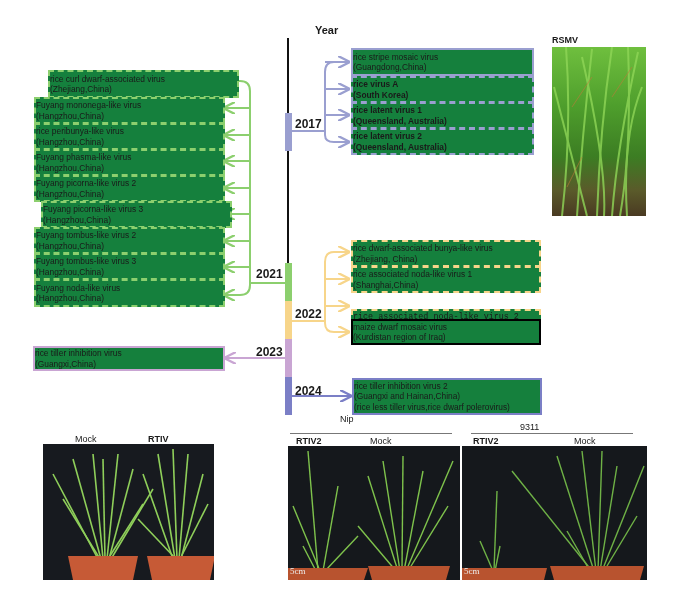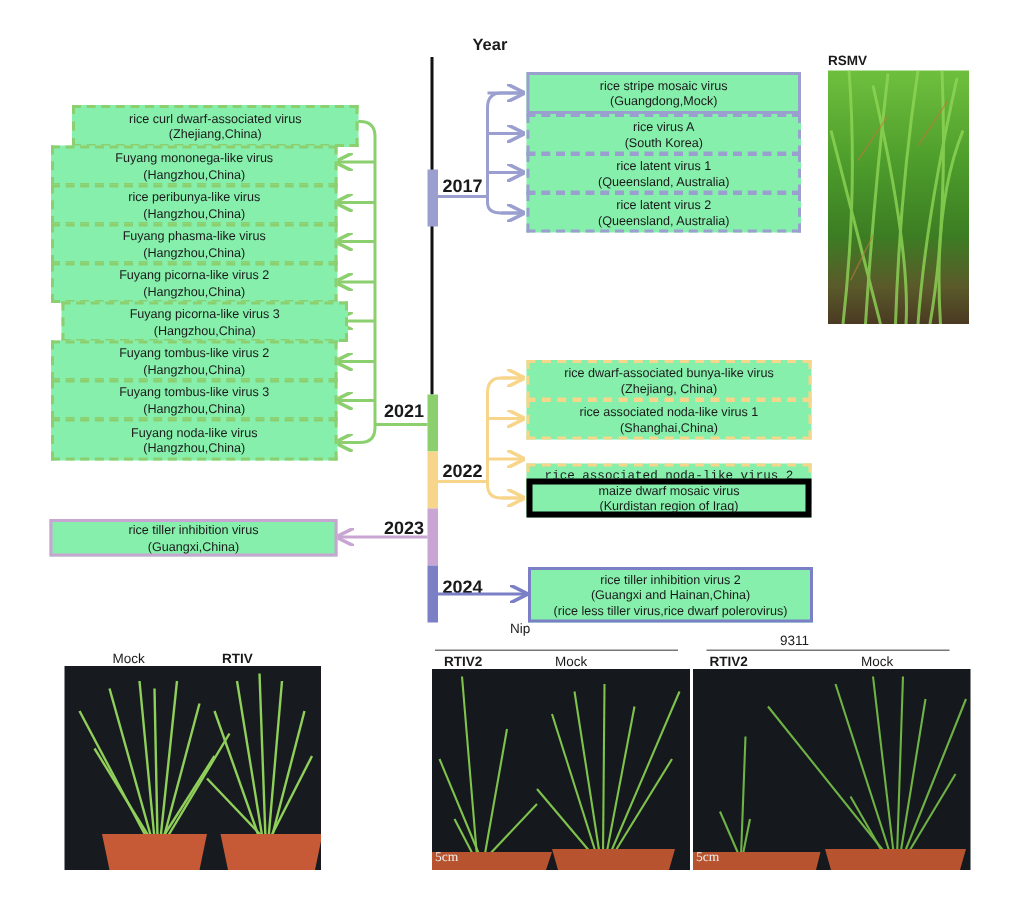--- a/index.html
+++ b/index.html
@@ -1,27 +1,27 @@
 <!DOCTYPE html>
 <html><head>
 <meta charset="utf-8">
 <style>
   html, body { margin:0; padding:0; background:#ffffff; }
   body { width:681px; height:605px; position:relative; overflow:hidden;
          font-family:"Liberation Sans", sans-serif; color:#1a1a1a; }
   .abs { position:absolute; }
-  .box { position:absolute; box-sizing:border-box; background:#86efac;
-         font-size:8.4px; line-height:10.5px; text-align:center;
+  .box { position:absolute; box-sizing:border-box; background:#15803d;
+         font-size:8.4px; line-height:10.5px; text-align:left;
          display:flex; flex-direction:column; justify-content:center; }
   .box span { display:block; white-space:nowrap; }
   .green-dash { border:2px dashed #8ccf6e; }
-  .purple-dash { border:2px dashed #9a9fd0; }
+  .purple-dash { border:2px dashed #9a9fd0;font-weight:bold; }
   .purple-solid { border:2px solid #9a9fd0; }
   .yellow-dash { border:2px dashed #f7d58a; }
-  .yellow-solid { border:4px solid #000000; }
+  .yellow-solid { border:2px solid #000000; }
   .lilac-solid { border:2px solid #c9a5d3; }
   .blue-solid { border:2px solid #7b7fc6; }
   .year-label { position:absolute; font-weight:bold; font-size:12px; }
   .seg { position:absolute; left:285px; width:7px; }
   svg.connectors { position:absolute; left:0; top:0; }
   .photo { position:absolute; overflow:hidden; }
   .cap { position:absolute; font-size:9px; }
   .cap.bold { font-weight:bold; }
   .hr { position:absolute; height:1px; background:#777; }
   .scale { position:absolute; font-family:"Liberation Serif", serif; font-size:9px; color:#eee; }
@@ -98,21 +98,21 @@
     <line x1="285" y1="358" x2="226" y2="358" marker-end="url(#arrL)"></line>
   </g>
 
   <g fill="none" stroke="#7b7fc6" stroke-width="2">
     <line x1="292" y1="396" x2="350" y2="396" marker-end="url(#arrB)"></line>
   </g>
 </svg>
 
 <div class="box purple-solid" style="left:351px;top:48px;width:183px;height:28px;">
   <span>rice stripe mosaic virus</span>
-  <span>(Guangdong,Mock)</span>
+  <span>(Guangdong,China)</span>
 </div>
 <div class="box purple-dash" style="left:351px;top:76px;width:183px;height:27px;">
   <span>rice virus A</span>
   <span>(South Korea)</span>
 </div>
 <div class="box purple-dash" style="left:351px;top:102px;width:183px;height:27px;">
   <span>rice latent virus 1</span>
   <span>(Queensland, Australia)</span>
 </div>
 <div class="box purple-dash" style="left:351px;top:128px;width:183px;height:27px;">

